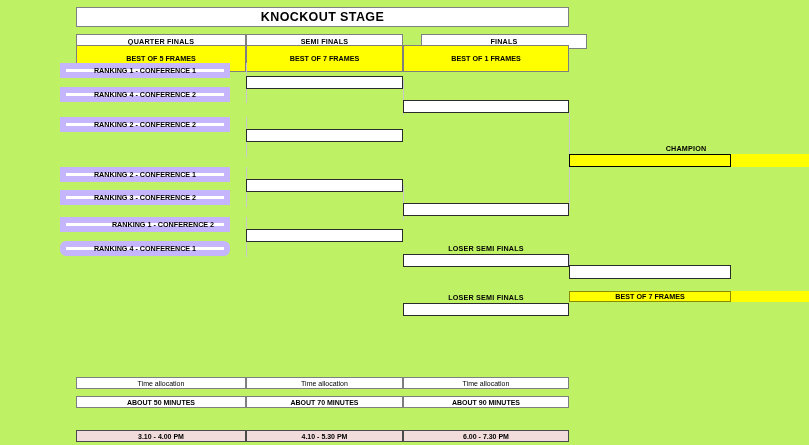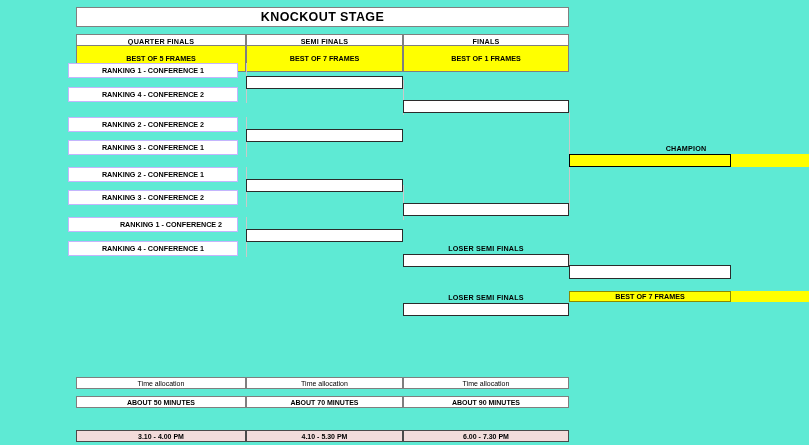--- a/index.html
+++ b/index.html
@@ -9,21 +9,21 @@
     background: #ffffff;
   }
   body {
     font-family: "Liberation Sans", sans-serif;
     -webkit-font-smoothing: antialiased;
   }
   #page {
     position: relative;
     width: 809px;
     height: 445px;
-    background: #5eead4;
+    background: #bef264;
     overflow: hidden;
   }
   .abs { position: absolute; box-sizing: border-box; }
 
   
   .cell {
     border: 1px solid #7f7f7f;
     background: #ffffff;
     display: flex;
     align-items: center;
@@ -61,24 +61,24 @@
     background: #ffff00;
     border: 1px solid #7f7f7f;
     font-size: 7.2px;
     font-weight: bold;
     display: flex; align-items: center; justify-content: center;
     color: #000;
   }
 
   
   .entry {
-    left: 68px;
+    left: 60px;
     width: 170px;
     height: 15px;
-    border: 1px solid #c4b5fd;
+    border: 6px solid #c4b5fd;
     background: #ffffff;
     display: flex; align-items: center; justify-content: center;
     font-size: 7.2px; font-weight: bold; color: #000;
   }
 
   
   .match {
     border: 1.6px solid #2b2b2b;
     background: #ffffff;
   }
@@ -141,34 +141,33 @@
 <body>
 
 <div id="page">
 
   <div class="abs" id="title-box">
     <span id="title-text">KNOCKOUT STAGE</span>
   </div>
 
   <div class="abs cell round-name" style="left:76px; top:34px; width:170px;">QUARTER FINALS</div>
   <div class="abs cell round-name" style="left:246px; top:34px; width:157px;">SEMI FINALS</div>
-  <div class="abs cell round-name" style="left:403px; top:34px; width:166px;">FINALS</div>
+  <div class="abs cell round-name" style="left:421px; top:34px; width:166px;">FINALS</div>
 
   <div class="abs round-frames" style="left:76px; top:45px; width:170px;">BEST OF 5 FRAMES</div>
   <div class="abs round-frames" style="left:246px; top:45px; width:157px;">BEST OF 7 FRAMES</div>
   <div class="abs round-frames" style="left:403px; top:45px; width:166px;">BEST OF 1 FRAMES</div>
 
   <div class="abs entry" style="top:63px;">RANKING 1 - CONFERENCE 1</div>
   <div class="abs entry" style="top:87px;">RANKING 4 - CONFERENCE 2</div>
   <div class="abs entry" style="top:117px;">RANKING 2 - CONFERENCE 2</div>
-  <div class="abs entry" style="top:140px;">RANKING 3 - CONFERENCE 1</div>
   <div class="abs entry" style="top:167px;">RANKING 2 - CONFERENCE 1</div>
   <div class="abs entry" style="top:190px;">RANKING 3 - CONFERENCE 2</div>
   <div class="abs entry" style="top:217px;padding-left:36px;">RANKING 1 - CONFERENCE 2</div>
-  <div class="abs entry" style="top:241px;">RANKING 4 - CONFERENCE 1</div>
+  <div class="abs entry" style="top:241px;border-radius:6px;">RANKING 4 - CONFERENCE 1</div>
 
   <div class="abs spine" style="left:246px; top:63px;  height:40px;"></div>
   <div class="abs spine" style="left:246px; top:117px; height:40px;"></div>
   <div class="abs spine" style="left:246px; top:167px; height:40px;"></div>
   <div class="abs spine" style="left:246px; top:217px; height:40px;"></div>
   <div class="abs spine" style="left:403px; top:80px;  height:35px;"></div>
   <div class="abs spine" style="left:403px; top:185px; height:35px;"></div>
   <div class="abs spine" style="left:569px; top:112px; height:45px;"></div>
   <div class="abs spine" style="left:569px; top:160px; height:50px;"></div>
   <div class="abs spine" style="left:569px; top:255px; height:15px;"></div>

